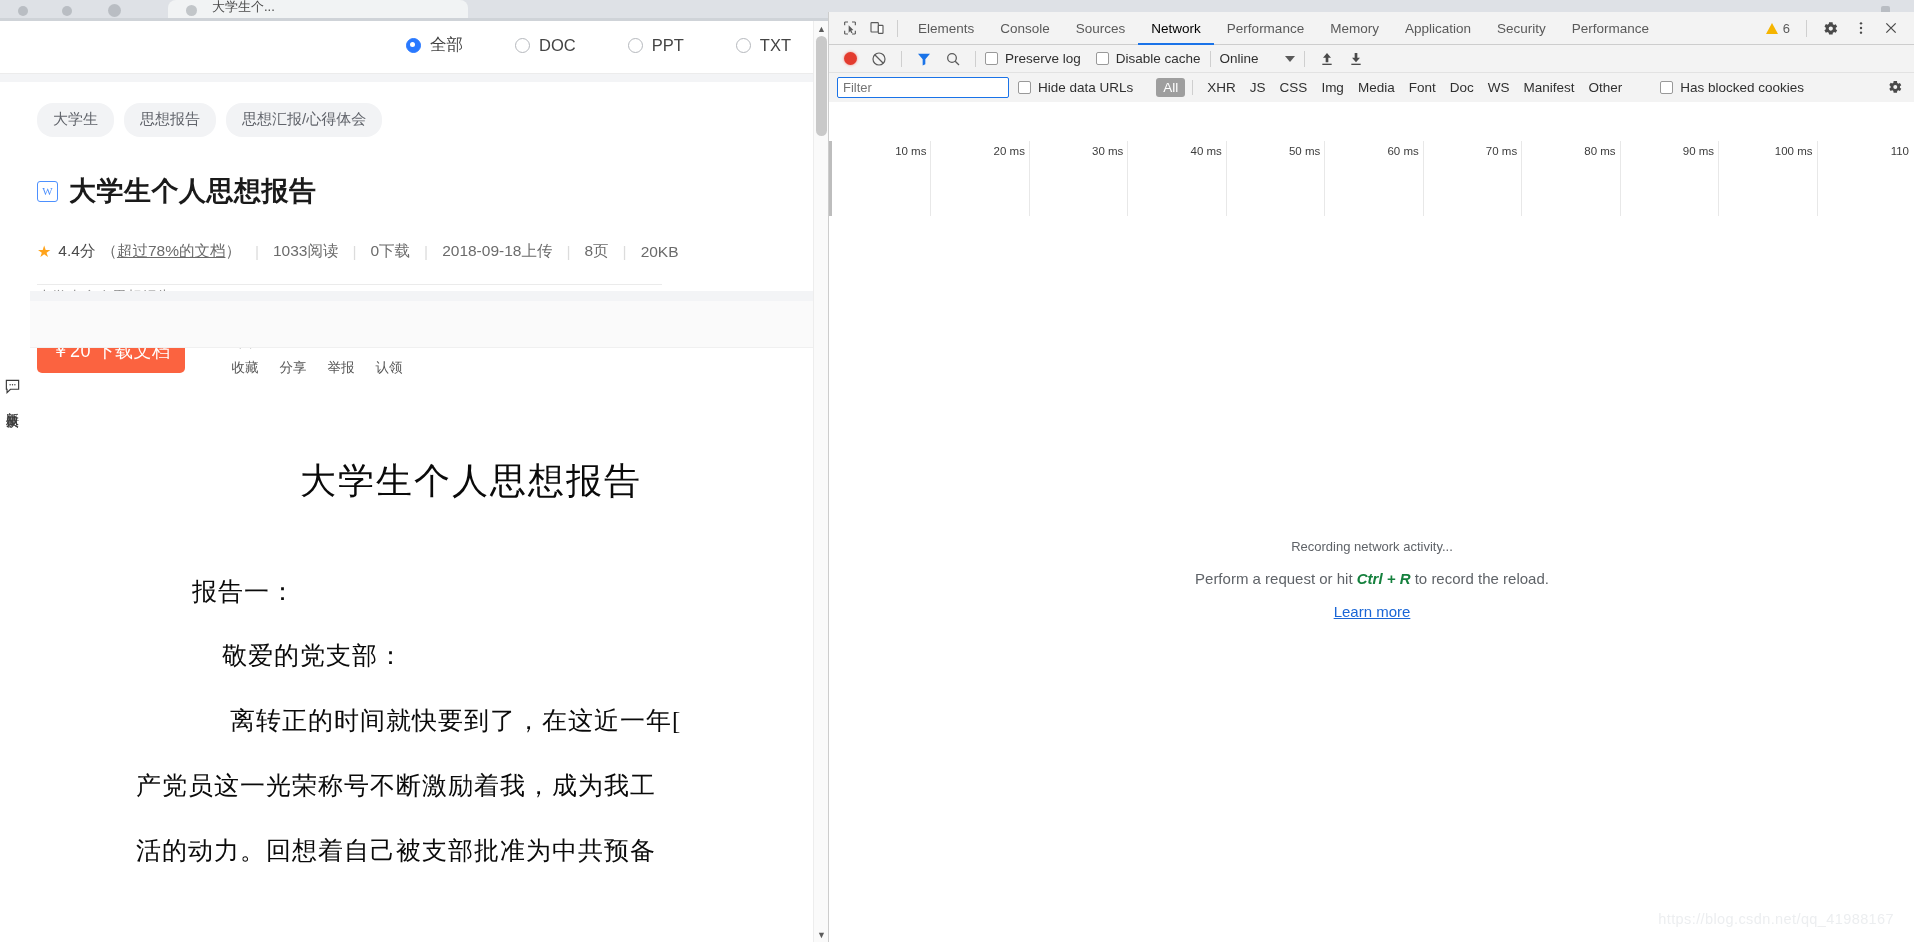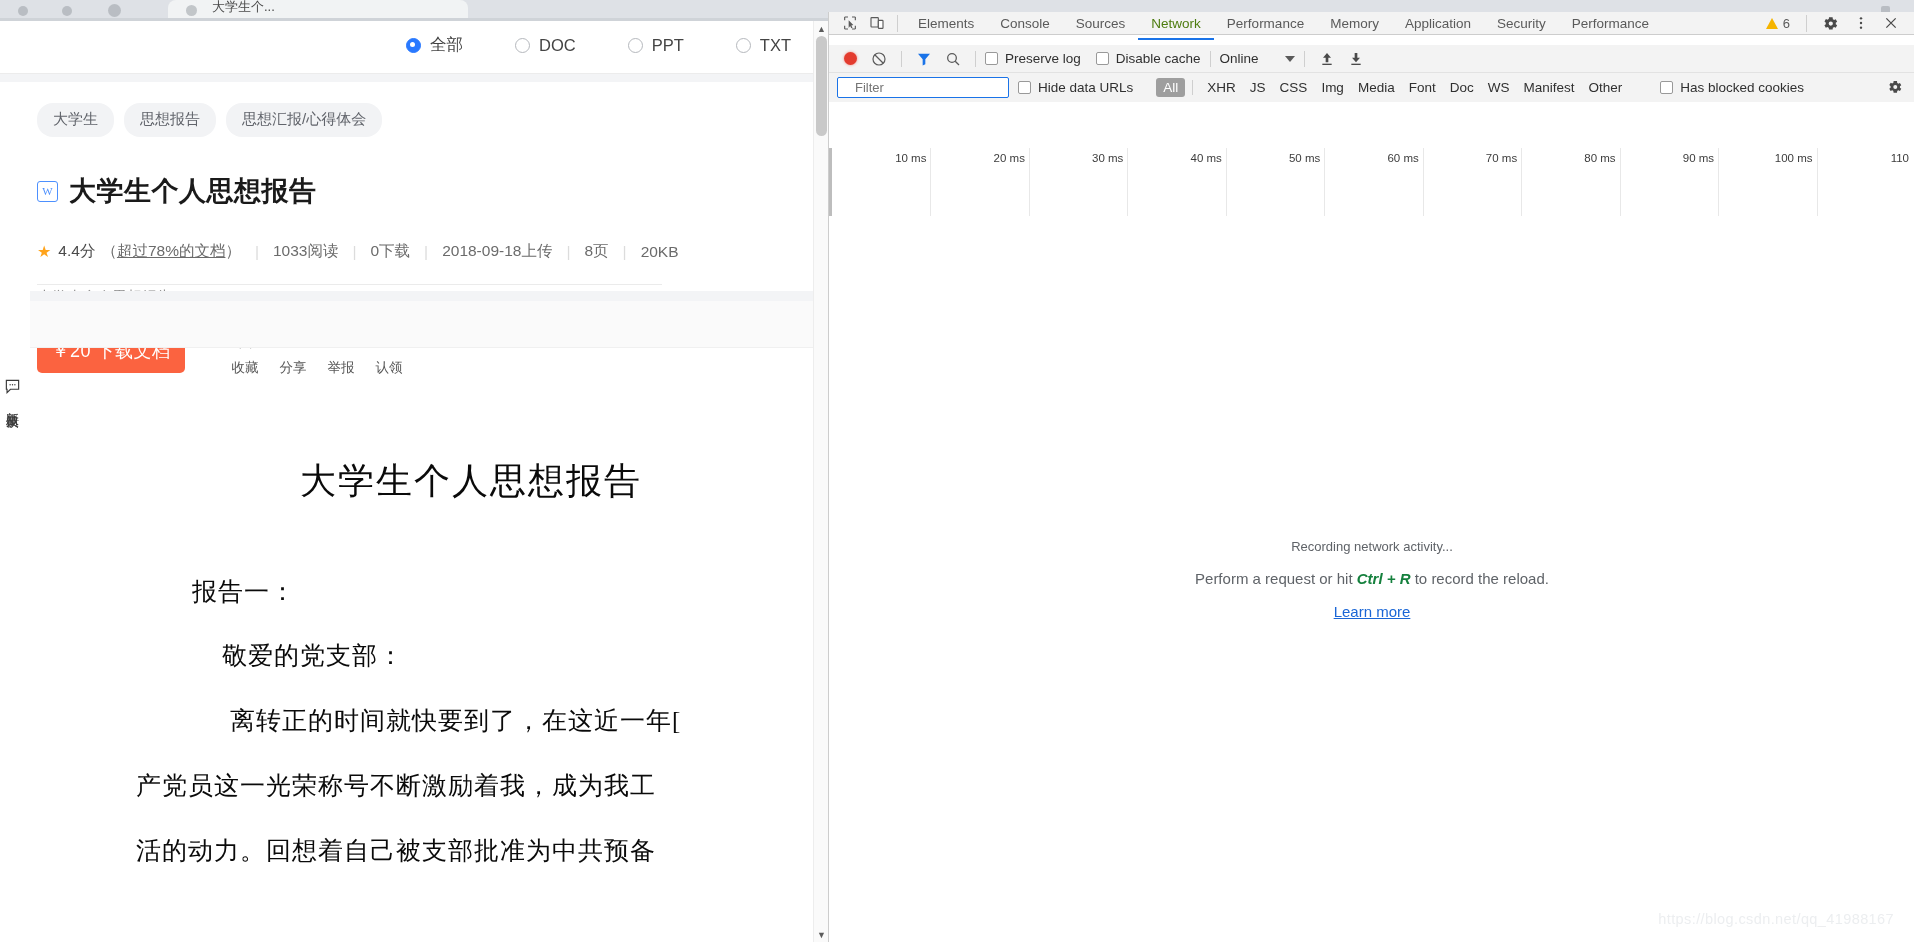--- a/index.html
+++ b/index.html
@@ -165,35 +165,35 @@
   }
 
   
   .devtools {
     position: absolute; left: 828px; top: 12px; width: 1086px; height: 930px;
     background: #ffffff;
     border-left: 1px solid #cdcdcd;
     font-size: 13.5px; color: #303030;
   }
   .dt-tabbar {
-    position: absolute; left: 0; top: 0; width: 1086px; height: 23px;
+    position: absolute; left: 0; top: 0; width: 1086px; height: 33px;
     background: #f3f3f3; border-bottom: 1px solid #cdcdcd;
     display: flex; align-items: center; padding: 0 7px;
   }
   .dt-iconbtn {
     width: 27px; height: 27px; display: flex; align-items: center; justify-content: center;
     cursor: pointer; color: #5a5a5a;
   }
   .dt-vsep { width: 1px; height: 17px; background: #cfcfcf; margin: 0 7px; }
   .dt-tabs { display: flex; align-items: center; height: 33px; }
   .dt-tab {
     padding: 0 13px; height: 33px; line-height: 33px; cursor: pointer;
     color: #5a5a5a; white-space: nowrap; font-size: 13.5px;
   }
-  .dt-tab.active { color: #4d7c0f; box-shadow: inset 0 -2px 0 #1a73e8; }
+  .dt-tab.active { color: #000000; box-shadow: inset 0 -2px 0 #1a73e8; }
   .dt-right { margin-left: auto; display: flex; align-items: center; gap: 3px; padding-right: 4px; }
   .warn-badge { display: flex; align-items: center; gap: 5px; color: #5a5a5a; font-size: 13px; padding: 0 6px; cursor: pointer;}
   .warn-tri {
     width: 0; height: 0; border-left: 6.5px solid transparent; border-right: 6.5px solid transparent;
     border-bottom: 11px solid #f5b400; position: relative;
   }
 
   .dt-toolbar {
     position: absolute; left: 0; top: 33px; width: 1086px; height: 28px;
     background: #f3f3f3; border-bottom: 1px solid #e2e2e2;
@@ -206,38 +206,38 @@
   .chk .box { width: 13px; height: 13px; border: 1px solid #999; background: #fff; border-radius: 2px; }
   .throttle { display: flex; align-items: center; gap: 26px; cursor: pointer; color: #303030; font-size: 13.5px;}
   .caret-dn { width: 0; height: 0; border-left: 5px solid transparent; border-right: 5px solid transparent; border-top: 6px solid #5a5a5a;}
 
   .dt-filterbar {
     position: absolute; left: 0; top: 61px; width: 1086px; height: 29px;
     background: #f3f3f3; display: flex; align-items: center; padding: 0 8px; gap: 9px;
   }
   .filter-input {
     width: 172px; height: 21px; border: 1px solid #1a73e8; border-radius: 2px;
-    background: #fff; font-size: 13px; color: #707070; padding: 0 17px;
+    background: #fff; font-size: 13px; color: #707070; padding: 0 5px;
     font-family: "Liberation Sans", sans-serif; outline: none;
   }
   .type-list { display: flex; align-items: center; gap: 0; margin-left: 14px; }
   .type-pill {
     padding: 2px 7px; border-radius: 3px; cursor: pointer; color: #303030; font-size: 13.5px; white-space: nowrap;
   }
   .type-pill.active { background: #9e9e9e; color: #ffffff; }
   .type-sep { width: 1px; height: 15px; background: #cfcfcf; margin: 0 7px; }
 
   .dt-blockedbar {
     position: absolute; left: 0; top: 90px; width: 1086px; height: 29px;
     background: #f3f3f3; display: flex; align-items: center; padding: 0 8px;
     border-bottom: 1px solid #cdcdcd;
   }
 
   .dt-overview {
-    position: absolute; left: 0; top: 136px; width: 1086px; height: 85px;
+    position: absolute; left: 0; top: 129px; width: 1086px; height: 85px;
     background: #ffffff; border-bottom: 3px solid #f97316; overflow: hidden;
   }
   .ov-grid { position: absolute; inset: 0; }
   .ov-tick {
     position: absolute; top: 0; bottom: 0; width: 1px; background: #e8e8e8;
   }
   .ov-label {
     position: absolute; top: 4px; font-size: 11.5px; color: #3c3c3c;
     transform: translateX(-100%); padding-right: 4px; white-space: nowrap;
   }

